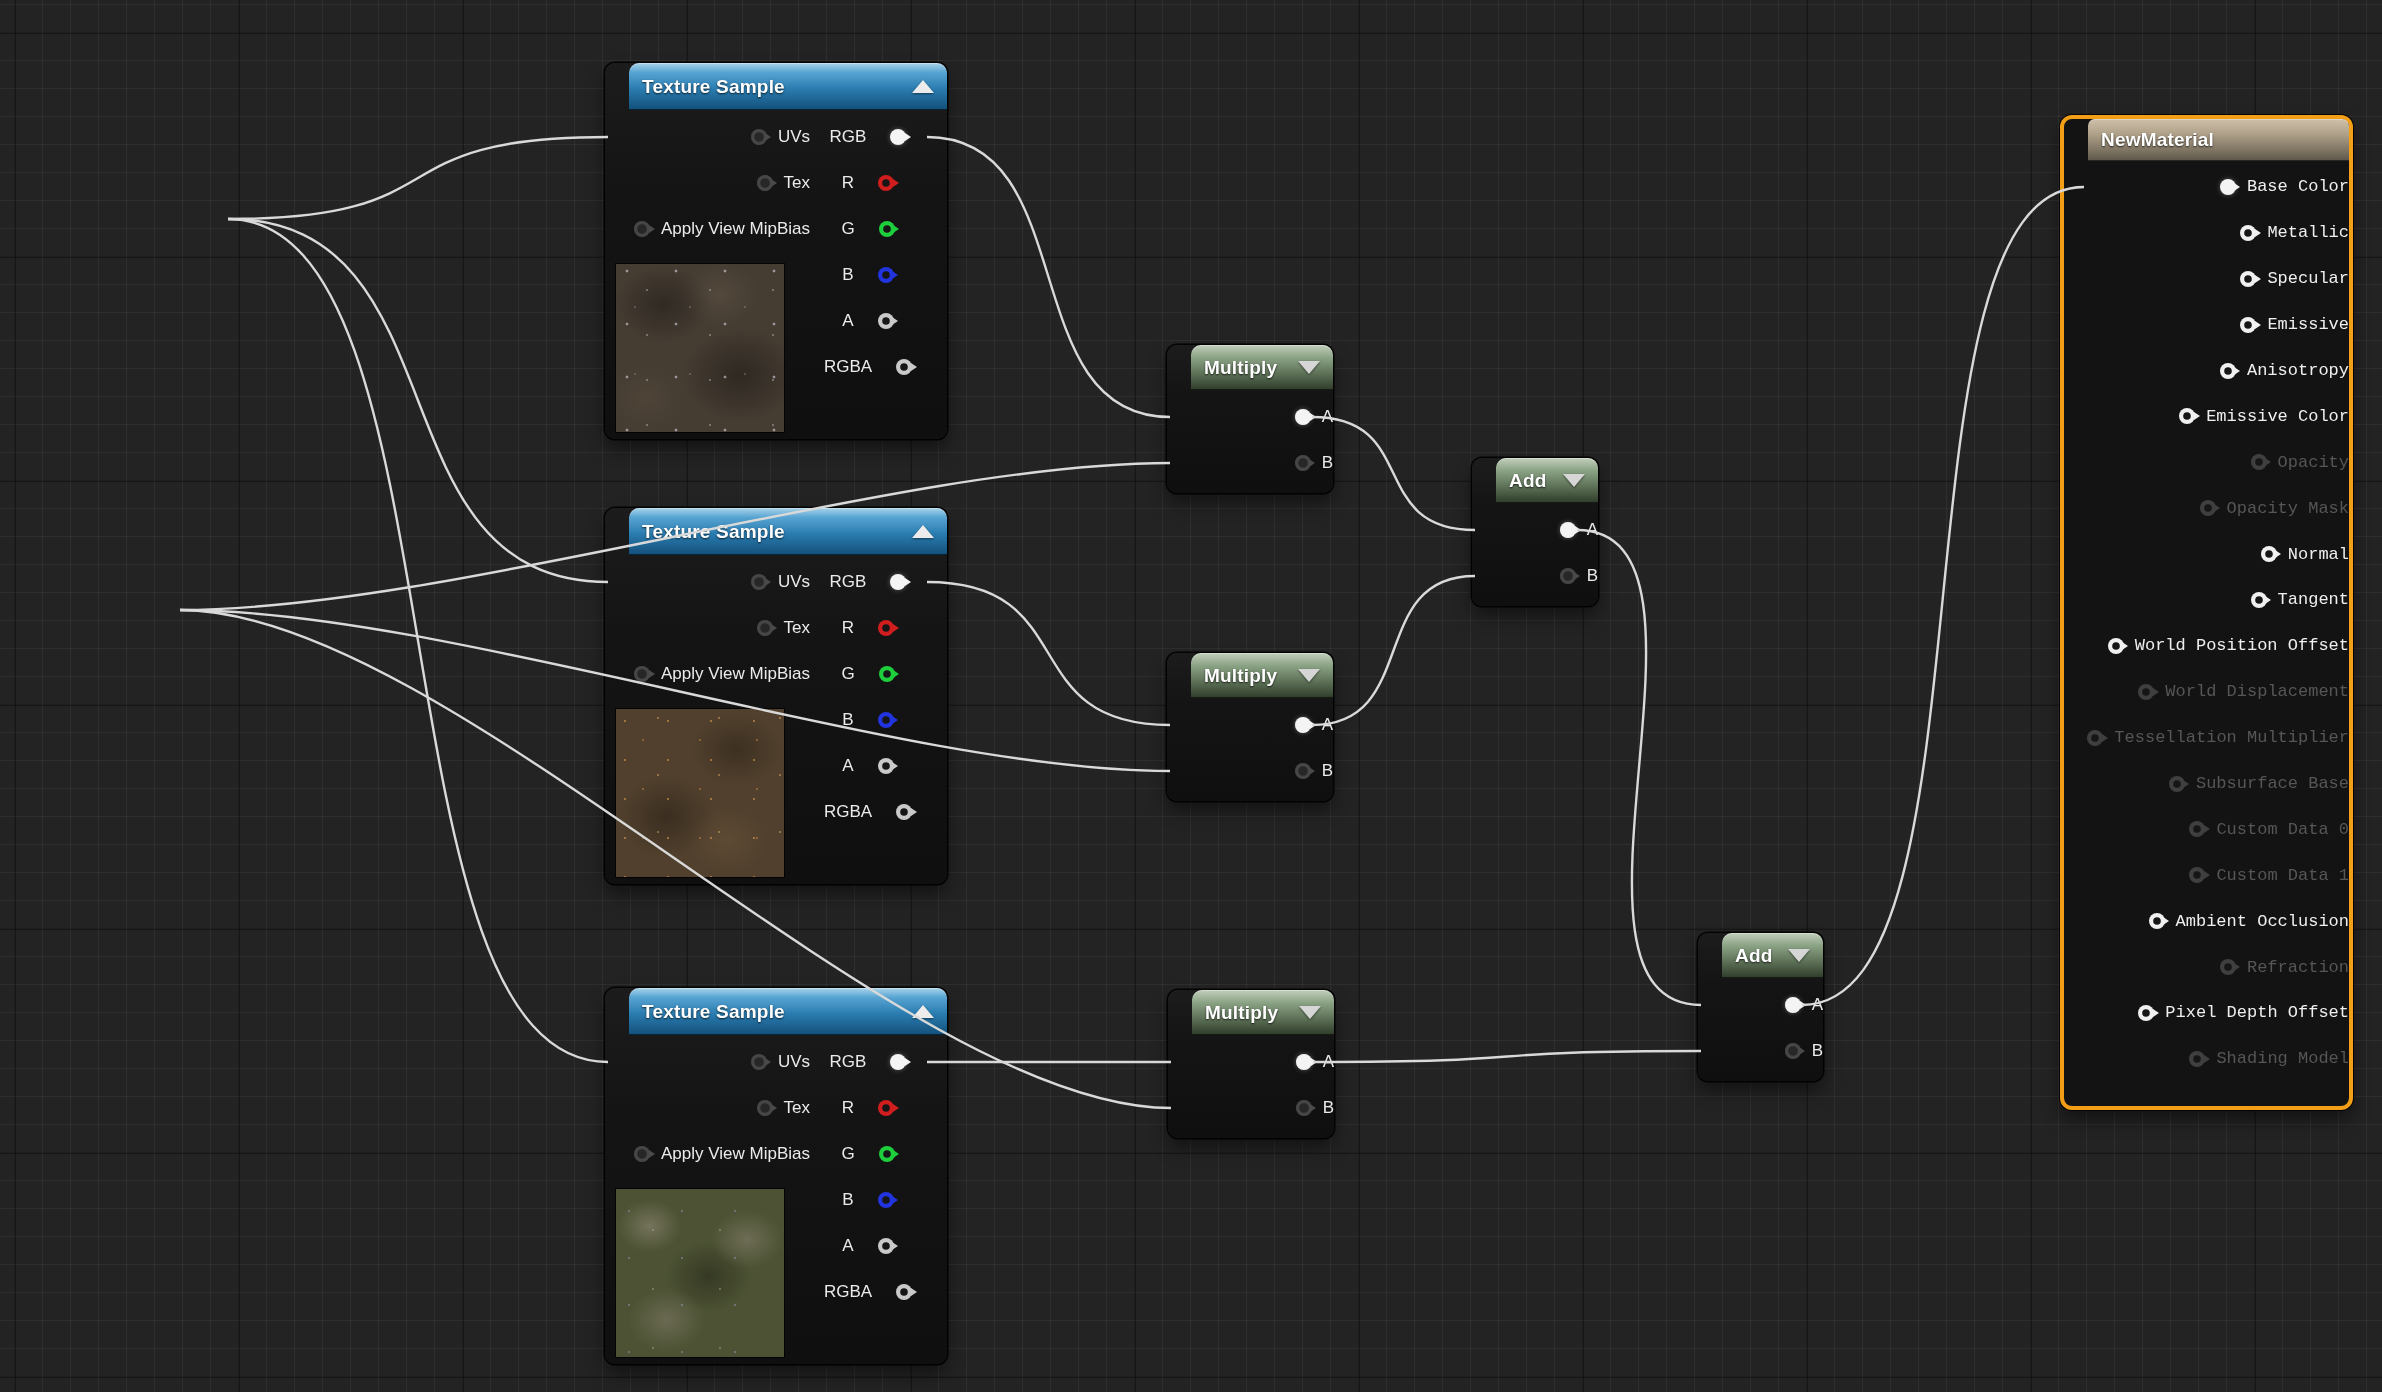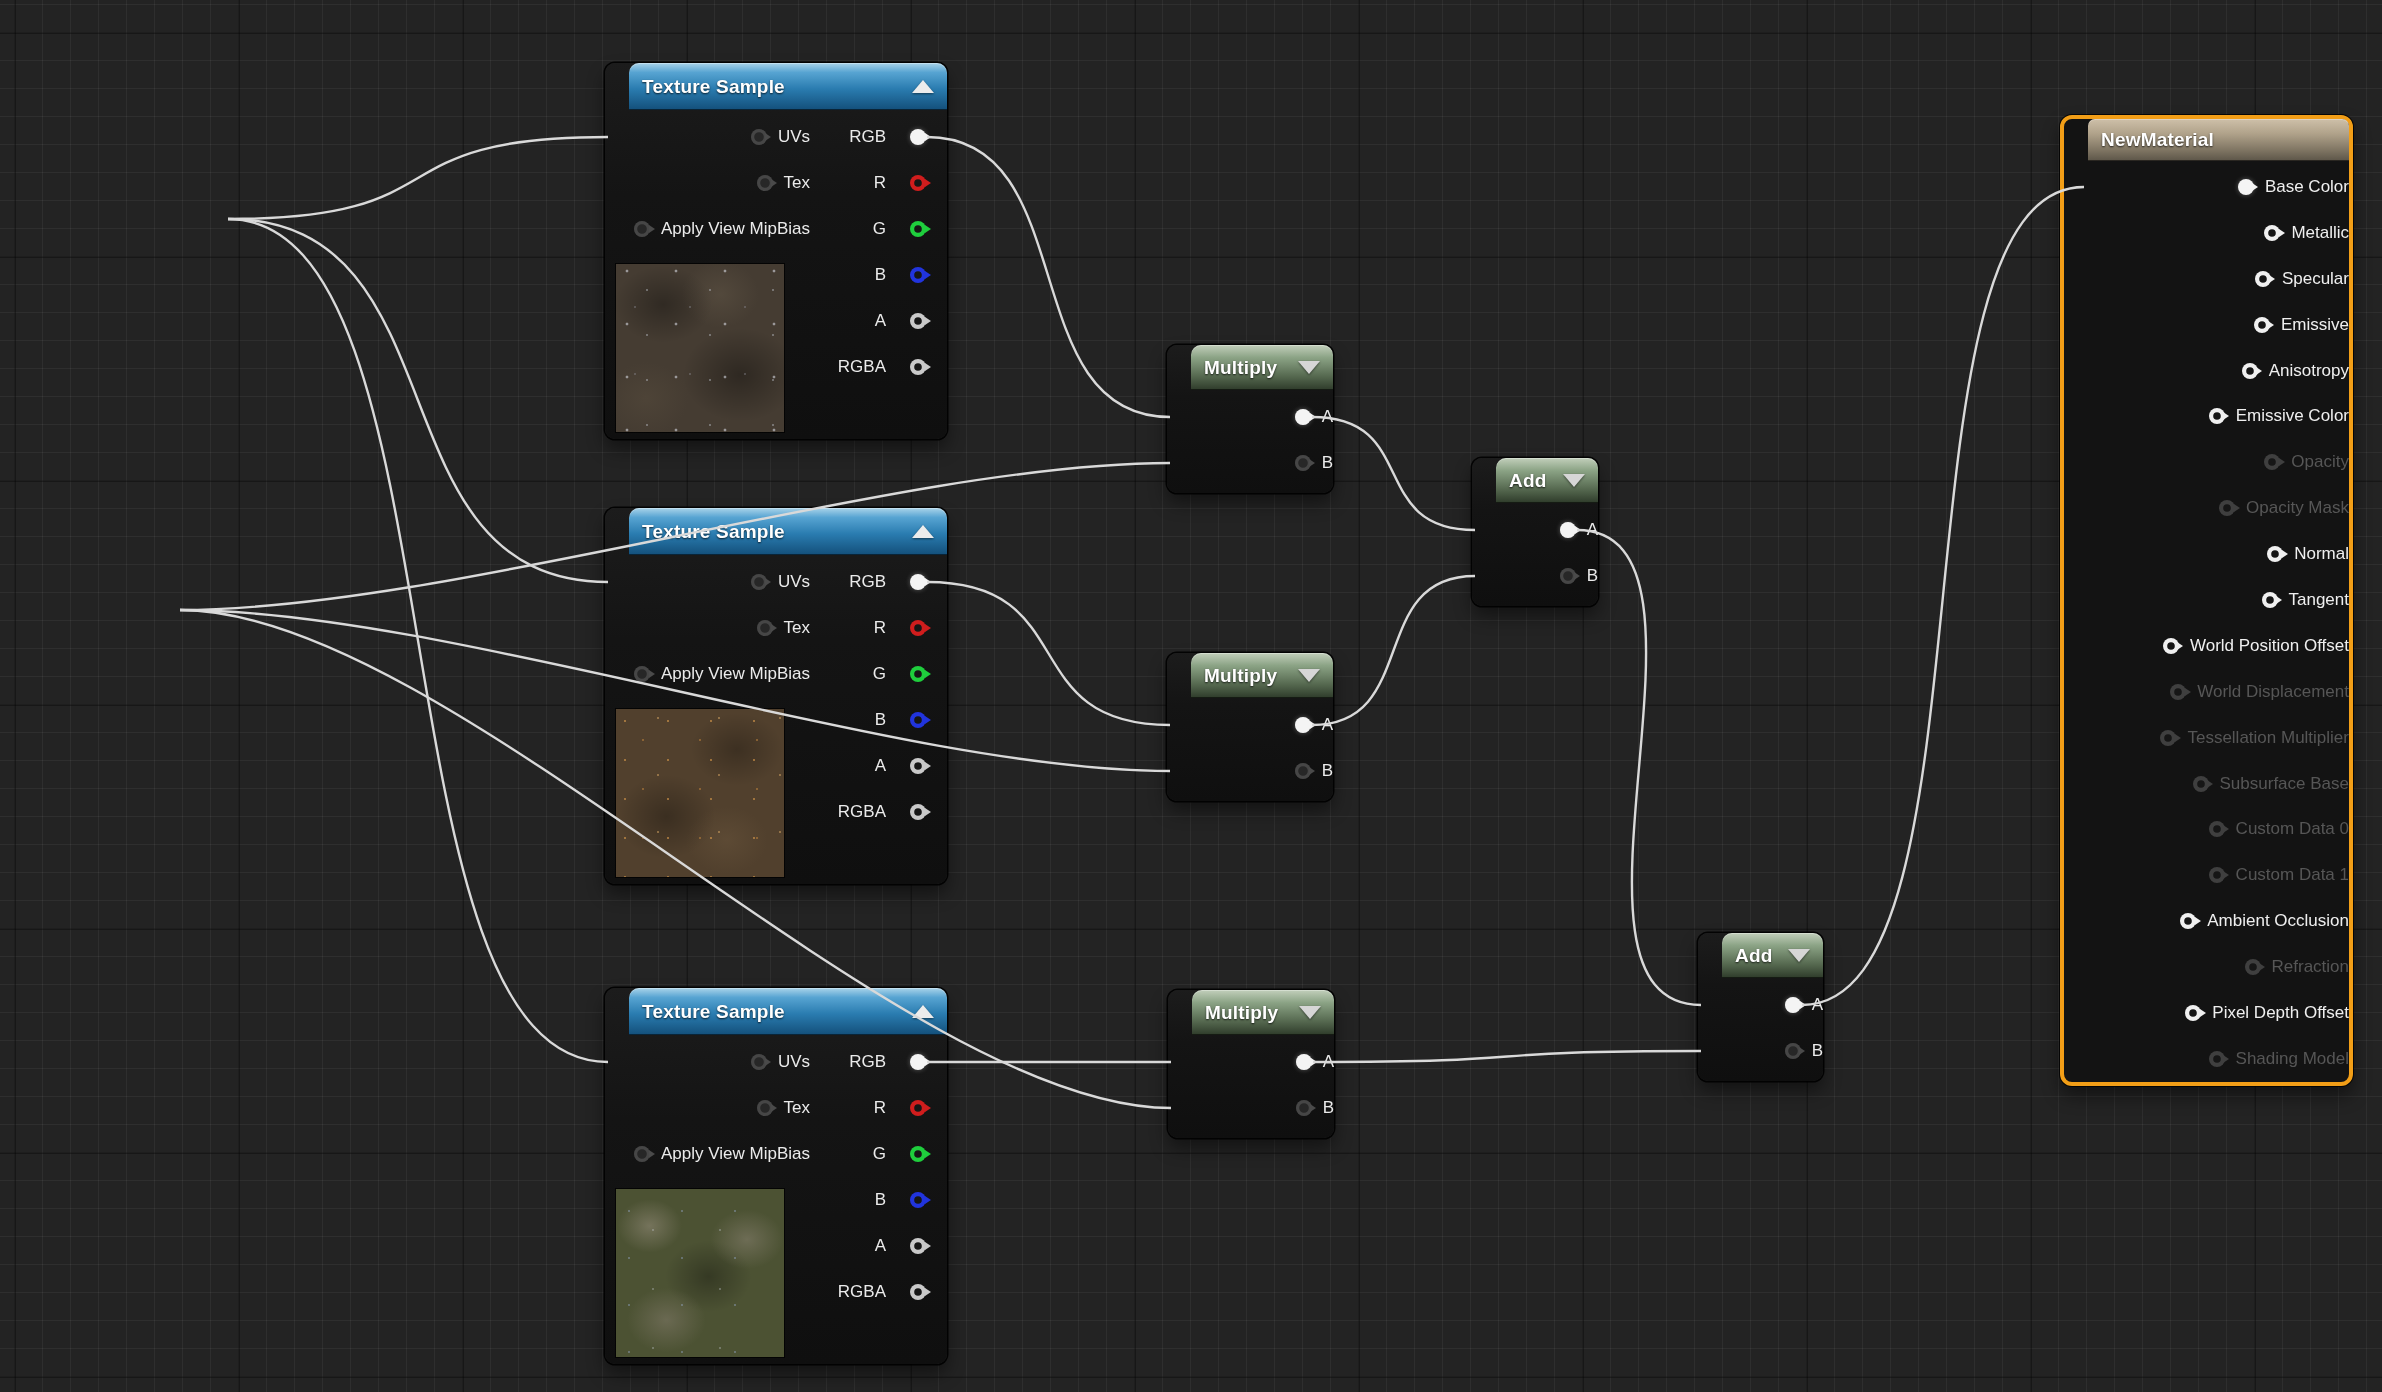--- a/index.html
+++ b/index.html
@@ -48,21 +48,21 @@
   .pin.in-pin{color:#4a4a4a;background:#272727;box-shadow:inset 0 0 0 3.2px #464646;}
   .pin-label{color:#ebebeb;font-size:17px;white-space:nowrap;}
 
   .in-row{padding-left:4px;gap:11px;}
   .abs-out{position:absolute;right:21px;top:19px;}
   .math-out{position:absolute;right:22px;top:19px;}
 
   .tex-body{display:flex;align-items:flex-start;}
   .tex-left{width:205px;}
   .tex-right{flex:1;display:flex;flex-direction:column;}
-  .out-row{justify-content:flex-end;gap:24px;padding-right:21px;}
+  .out-row{justify-content:center;gap:24px;padding-right:21px;}
 
   .preview{width:168px;height:168px;margin:12px 0 0 11px;flex:none;
     box-shadow:0 0 0 1px rgba(0,0,0,.75);}
   .tx-soil-dark{background-color:#453c32;background-image:
     radial-gradient(3px 3px at 11px 7px, rgba(225,228,238,.55) 45%, transparent 55%),
     radial-gradient(2px 2px at 31px 26px, rgba(195,200,210,.4) 45%, transparent 55%),
     radial-gradient(2px 2px at 19px 43px, rgba(150,150,160,.35) 45%, transparent 55%),
     radial-gradient(70px 55px at 28% 24%, rgba(0,0,0,.3), transparent 70%),
     radial-gradient(80px 65px at 74% 66%, rgba(0,0,0,.33), transparent 72%),
     radial-gradient(55px 48px at 62% 18%, rgba(96,85,70,.5), transparent 70%),
@@ -80,21 +80,21 @@
     radial-gradient(2px 2px at 13px 22px, rgba(150,170,205,.4) 45%, transparent 55%),
     radial-gradient(2px 2px at 37px 41px, rgba(190,195,200,.35) 45%, transparent 55%),
     radial-gradient(46px 38px at 20% 22%, rgba(150,142,124,.55), transparent 70%),
     radial-gradient(52px 42px at 78% 30%, rgba(142,134,118,.5), transparent 70%),
     radial-gradient(56px 46px at 30% 78%, rgba(136,128,112,.5), transparent 70%),
     radial-gradient(60px 50px at 55% 52%, rgba(0,0,0,.3), transparent 72%);
     background-size:53px 47px,67px 59px,100% 100%,100% 100%,100% 100%,100% 100%;}
 
   .kind-material{border:4px solid #f29e17;border-radius:12px;background:#131313;
     box-shadow:0 0 0 1px rgba(0,0,0,.8),0 10px 18px rgba(0,0,0,.45);}
-  .kind-material .node-body{padding:3px 0 0;}
+  .kind-material .node-body{padding:3px 0 24px;font-family:Liberation Mono, monospace;}
   .mat-row{height:45.9px;padding-left:21px;gap:11px;}
   .mat-row .pin-label{color:#efefef;}
   .mat-row.disabled .pin-label{color:#565656;}
 </style>
 </head>
 <body>
 
 <div id="graph">
   <svg id="wires" xmlns="http://www.w3.org/2000/svg" viewBox="0 0 2382 1392">
       <path d="M 228 219 C 466.79999999999995 219, 369.20000000000005 137, 608 137"></path>

